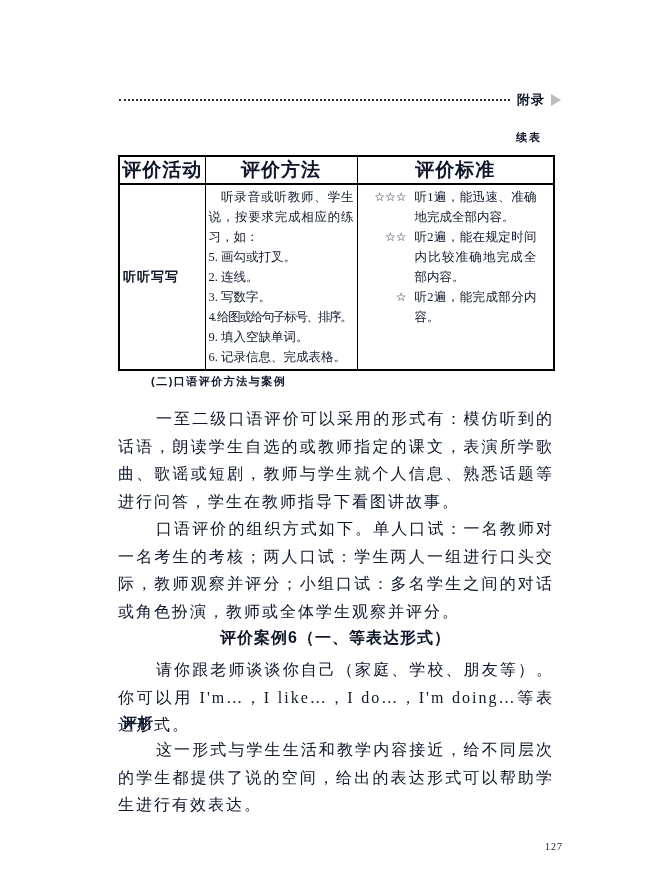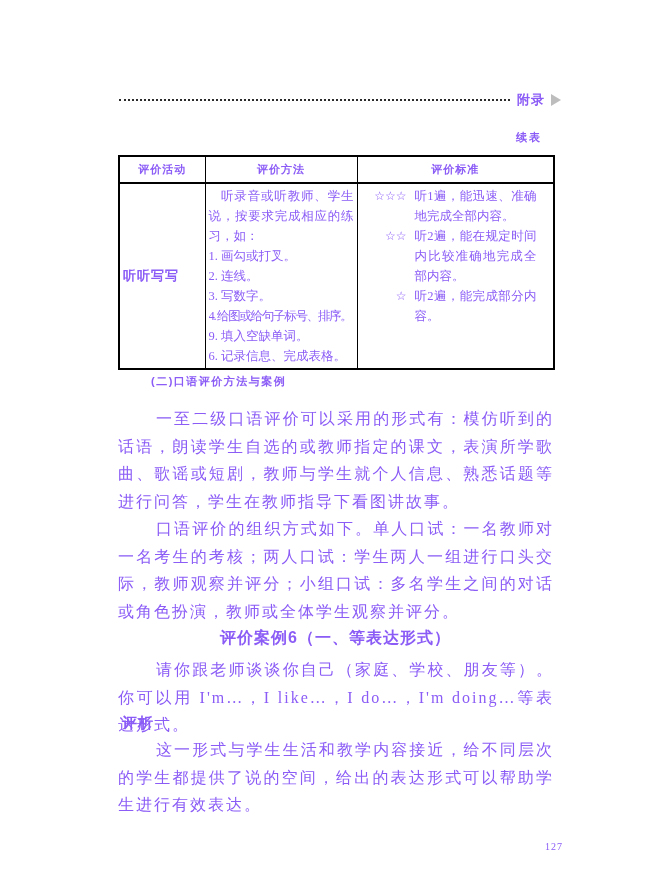--- a/index.html
+++ b/index.html
@@ -1,18 +1,18 @@
 <!DOCTYPE html>
 <html><head>
 <meta charset="utf-8">
 <style>
   html,body { margin:0; padding:0; background:#e8e8e8; }
   .page {
     position:relative; width:668px; height:891px; margin:0 auto;
-    background:#ffffff; color:#8b5cf6; overflow:hidden;
+    background:#ffffff; color:#0f172a; overflow:hidden;
     font-family:"Liberation Serif","DejaVu Serif",serif;
   }
   
   .runhead { position:absolute; top:90px; left:119px; width:442px; height:20px;
              display:flex; align-items:center; }
   .dotline { flex:1; height:0; border-top:2px dotted #2b2b2b; margin-right:7px; }
   .runhead-label { font-family:"Liberation Sans","DejaVu Sans",sans-serif;
                    font-weight:bold; font-size:13px; letter-spacing:1px; }
   .tri { margin-left:6px; width:0; height:0;
          border-left:10px solid #bdbdbd;
@@ -20,21 +20,21 @@
   
   .contd { position:absolute; top:130px; left:118px; width:424px; text-align:right;
            font-family:"Liberation Sans","DejaVu Sans",sans-serif;
            font-weight:bold; font-size:11px; letter-spacing:2px; }
   
   .maintable { position:absolute; top:155px; left:118px; width:435px;
                border-collapse:collapse; table-layout:fixed;
                border:2px solid #000; font-size:12.5px; }
   .maintable th { border:1px solid #000; border-bottom:2px solid #000;
                   font-family:"Liberation Sans","DejaVu Sans",sans-serif;
-                  font-weight:bold; font-size:11px; height:25px; padding:0;
+                  font-weight:bold; font-size:19px; height:25px; padding:0;
                   text-align:center; letter-spacing:1px; }
   .maintable td { border:1px solid #000; vertical-align:top; padding:2px 3px; }
   td.activity { text-align:left; vertical-align:middle;
                 font-family:"Liberation Sans","DejaVu Sans",sans-serif;
                 font-weight:bold; font-size:13px; letter-spacing:1px; }
   .m-intro { margin:0; text-indent:1em; text-align:justify; line-height:20px; }
   .m-items { margin:0; padding:0; list-style:none; line-height:20px; }
   .m-items li { white-space:nowrap; overflow:hidden; }
   .m-items li:nth-child(4) { letter-spacing:-1.3px; }
   .crit { display:flex; line-height:20px; }
@@ -86,21 +86,21 @@
         <th>评价方法</th>
         <th>评价标准</th>
       </tr>
     </thead>
     <tbody>
       <tr>
         <td class="activity">听听写写</td>
         <td>
           <p class="m-intro">听录音或听教师、学生说，按要求完成相应的练习，如：</p>
           <ul class="m-items">
-            <li>1. 画勾或打叉。</li>
+            <li>5. 画勾或打叉。</li>
             <li>2. 连线。</li>
             <li>3. 写数字。</li>
             <li>4. 给图或给句子标号、排序。</li>
             <li>9. 填入空缺单词。</li>
             <li>6. 记录信息、完成表格。</li>
           </ul>
         </td>
         <td>
           <div class="crit">
             <span class="stars">☆☆☆</span>

